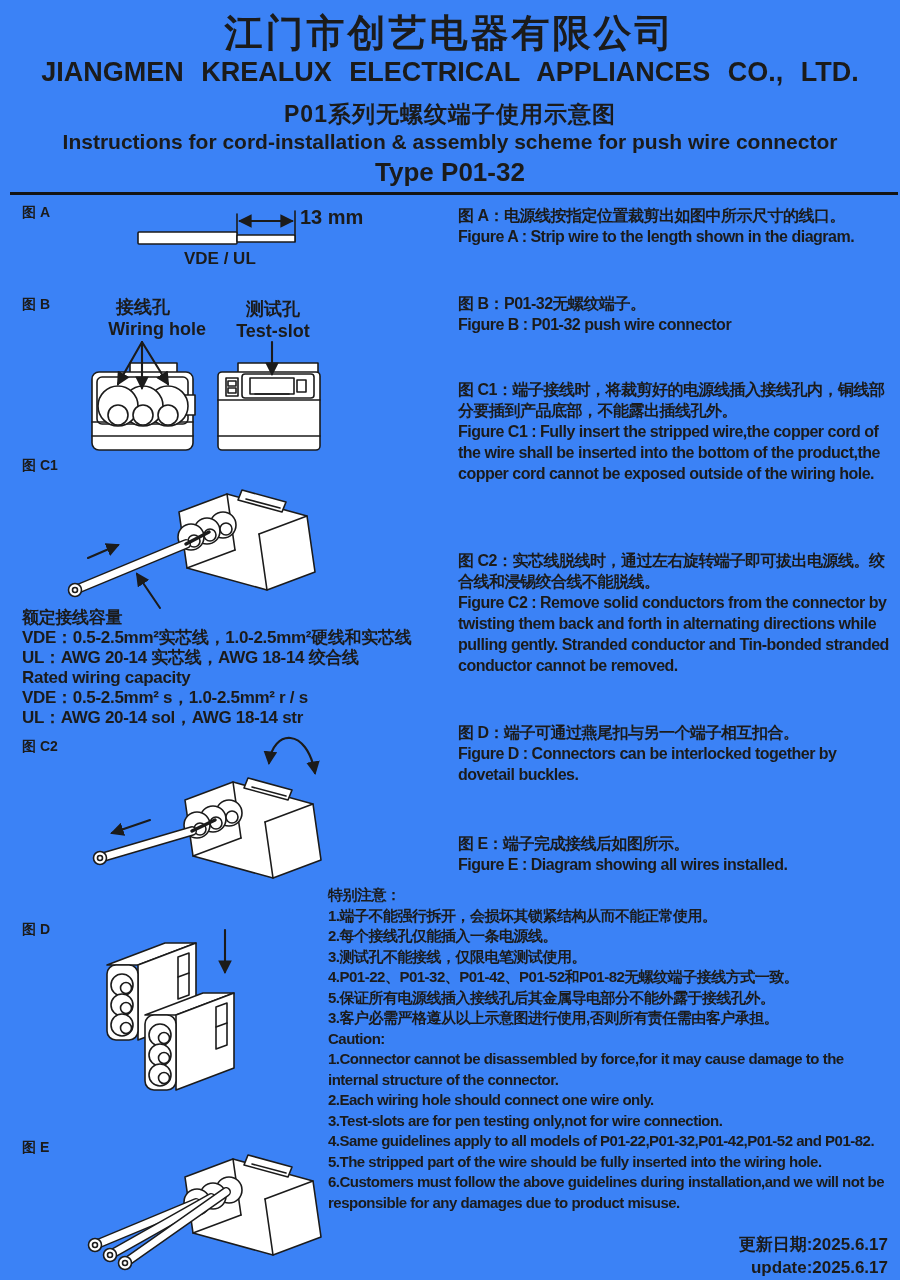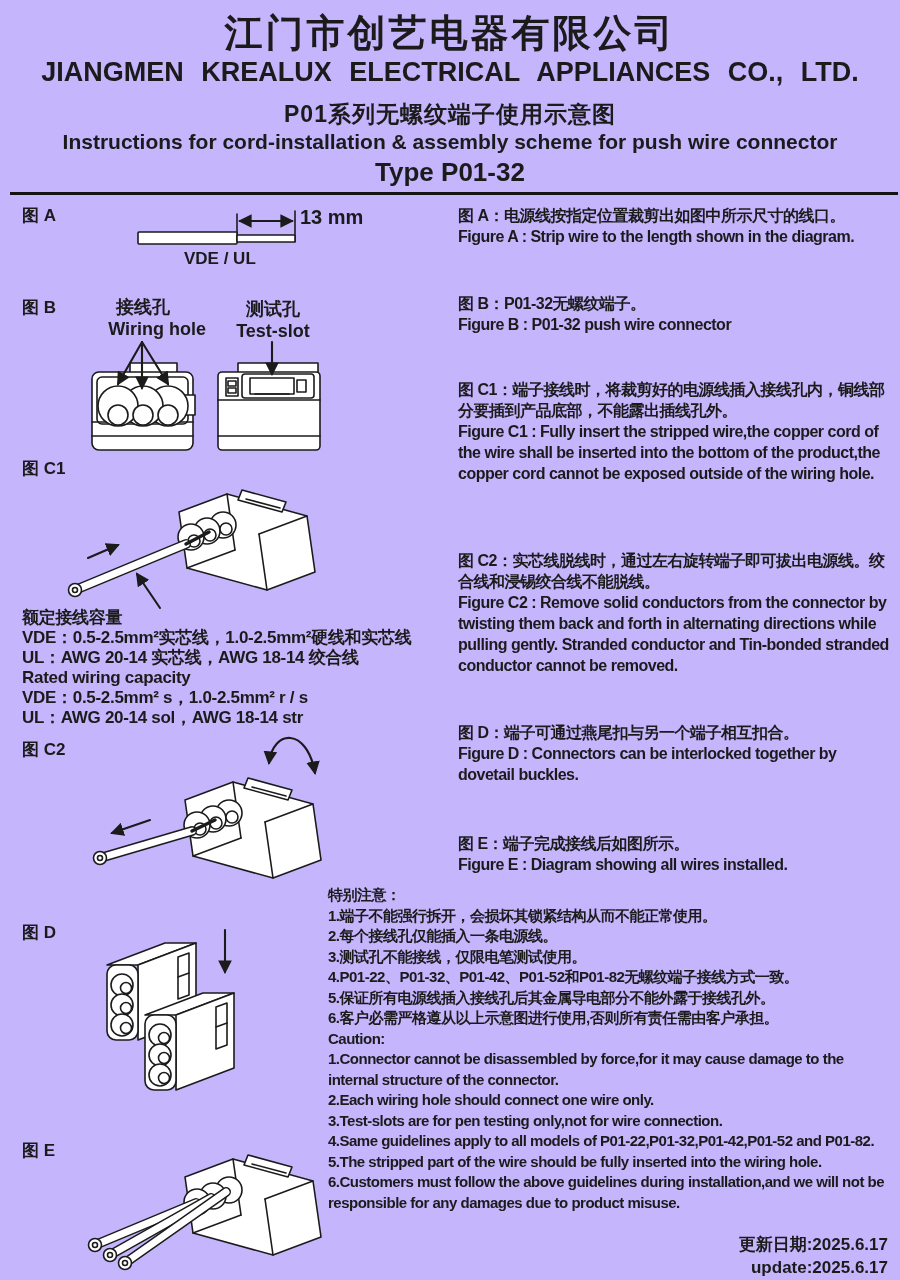--- a/index.html
+++ b/index.html
@@ -1,27 +1,27 @@
 <!DOCTYPE html>
 <html><head>
 <meta charset="utf-8">
 <style>
   html,body{margin:0;padding:0;background:#e8e8e8;}
-  .page{position:relative;width:900px;height:1280px;margin:0 auto;background:#c4b5fd;
+  .page{position:relative;width:900px;height:1280px;margin:0 auto;background:#3b82f6;
         font-family:"Liberation Sans","DejaVu Sans",sans-serif;font-weight:700;color:#1b1b1b;
         overflow:hidden;}
   .abs{position:absolute;}
   .ctr{left:0;width:100%;text-align:center;}
   .h-cn1{top:8px;font-size:38px;letter-spacing:3px;}
   .h-en1{top:57px;font-size:27px;word-spacing:10px;}
   .h-cn2{top:99px;font-size:23px;letter-spacing:1px;}
   .h-en2{top:130px;font-size:21px;}
   .h-type{top:157px;font-size:26px;}
   .divider{top:192px;left:10px;width:888px;height:3px;background:#141414;}
-  .figlabel{font-size:17px;}
+  .figlabel{font-size:14px;}
   .small-label{font-size:18px;text-align:center;width:126px;line-height:21px;}
   .dim-label{font-size:20px;}
   .std-label{font-size:17px;}
   .desc{left:458px;width:436px;font-size:16px;line-height:21px;letter-spacing:-0.5px;}
   .cap{left:22px;top:608px;width:425px;font-size:17px;line-height:20px;letter-spacing:-0.3px;}
   .caution{left:328px;top:885px;width:567px;font-size:15px;line-height:20.5px;letter-spacing:-0.5px;}
   .footer{left:640px;top:1233px;width:248px;text-align:right;font-size:17px;line-height:23px;}
   svg.fig{position:absolute;overflow:visible;}
   .st{stroke:#1b1b1b;stroke-width:1.6;fill:none;stroke-linecap:round;stroke-linejoin:round;}
   .stf{stroke:#1b1b1b;stroke-width:1.6;fill:#ffffff;stroke-linejoin:round;}
@@ -275,21 +275,21 @@
   </div>
 
   <div class="abs caution">
     <div>特别注意：</div>
     <div>
         <div>1.端子不能强行拆开，会损坏其锁紧结构从而不能正常使用。</div>
         <div>2.每个接线孔仅能插入一条电源线。</div>
         <div>3.测试孔不能接线，仅限电笔测试使用。</div>
         <div>4.P01-22、P01-32、P01-42、P01-52和P01-82无螺纹端子接线方式一致。</div>
         <div>5.保证所有电源线插入接线孔后其金属导电部分不能外露于接线孔外。</div>
-        <div>6.客户必需严格遵从以上示意图进行使用,否则所有责任需由客户承担。</div>
+        <div>3.客户必需严格遵从以上示意图进行使用,否则所有责任需由客户承担。</div>
       </div>
     <div>Caution:</div>
     <div>
         <div>1.Connector cannot be disassembled by force,for it may cause damage to the internal structure of the connector.</div>
         <div>2.Each wiring hole should connect one wire only.</div>
         <div>3.Test-slots are for pen testing only,not for wire connection.</div>
         <div>4.Same guidelines apply to all models of P01-22,P01-32,P01-42,P01-52 and P01-82.</div>
         <div>5.The stripped part of the wire should be fully inserted into the wiring hole.</div>
         <div>6.Customers must follow the above guidelines during installation,and we will not be responsible for any damages due to product misuse.</div>
       </div>

